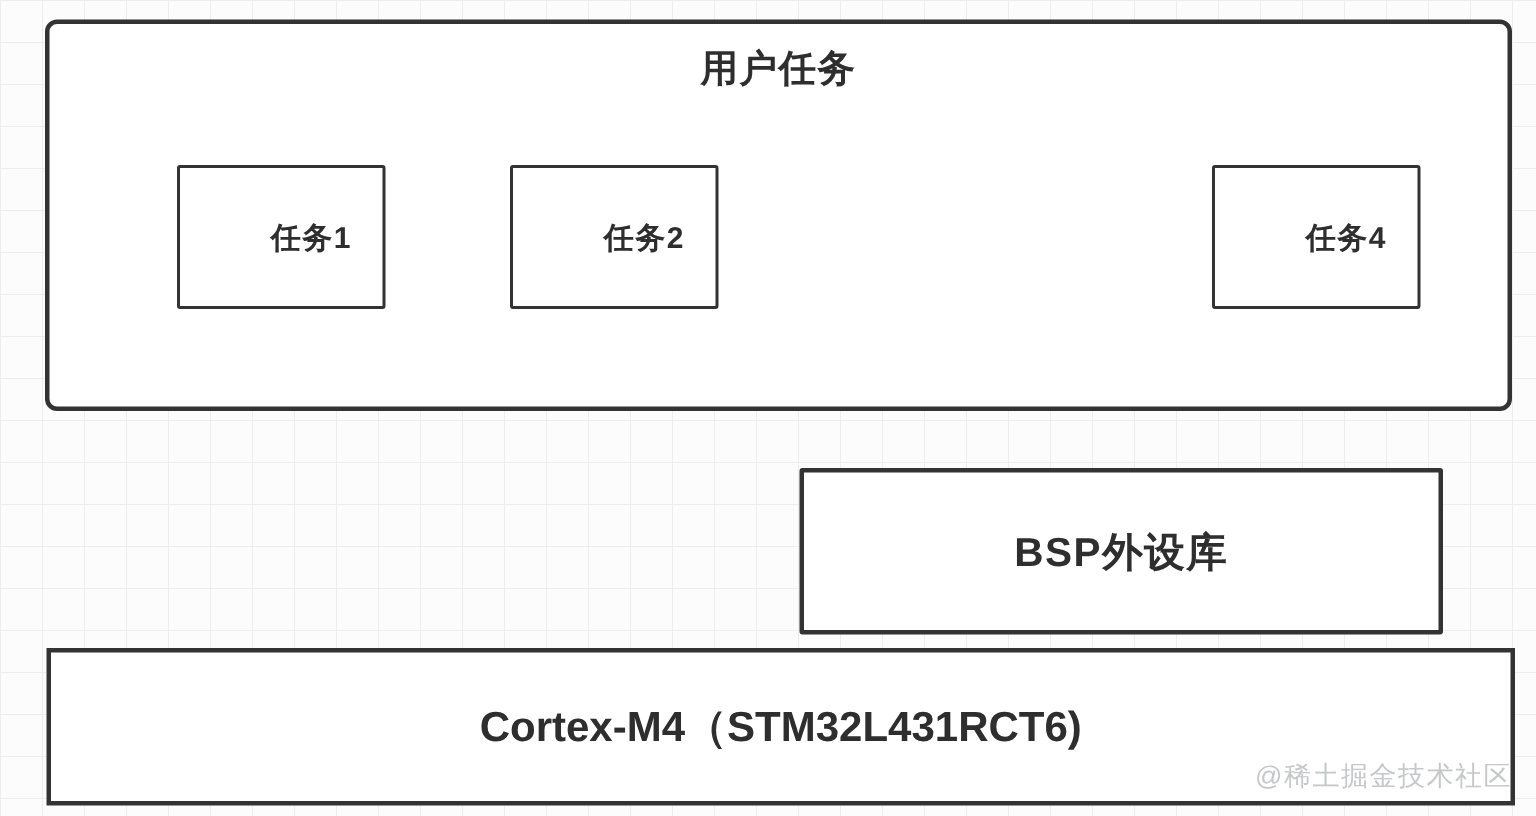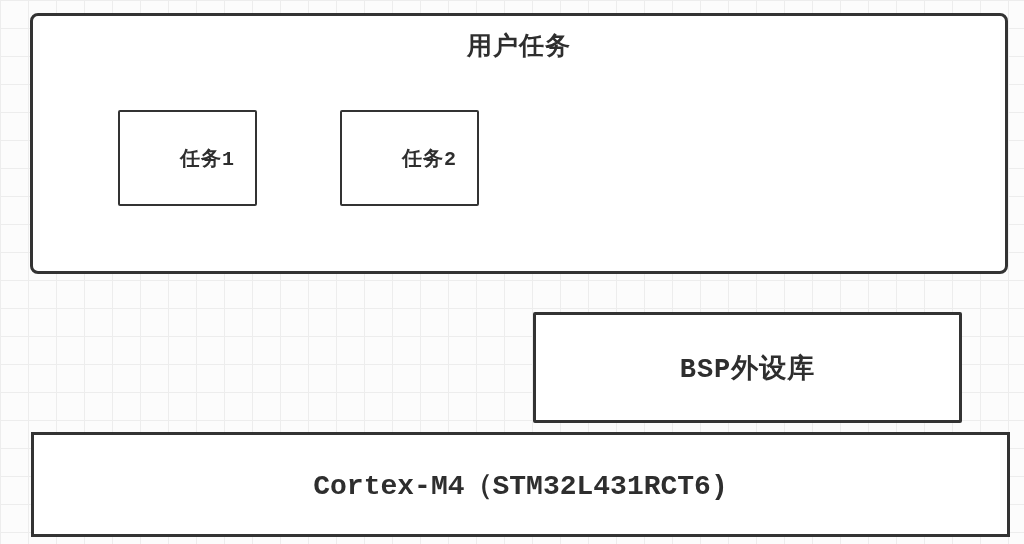--- a/index.html
+++ b/index.html
@@ -1,15 +1,15 @@
 <!DOCTYPE html>
 <html><head>
 <meta charset="utf-8">
 <style>
-  * { margin: 0; padding: 0; box-sizing: border-box; font-family: Liberation Mono, monospace; }
+  * { margin: 0; padding: 0; box-sizing: border-box; }
 
   body {
     font-family: "Liberation Sans", "DejaVu Sans", sans-serif;
     background: #fcfcfc;
   }
 
   .canvas {
     position: relative;
     width: 1024px;
     height: 544px;
@@ -118,25 +118,29 @@
 
     <div class="box centered task-box task-1">
       <span>任务1</span>
     </div>
 
     <div class="box centered task-box task-2">
       <span>任务2</span>
     </div>
 
 
+    <div class="box centered task-box task-4">
+      <span>任务4</span>
+    </div>
   </div>
 
 
   <div class="box centered bsp-box">
     <span>BSP外设库</span>
   </div>
 
   <div class="box centered hardware-box">
     <span>Cortex-M4（STM32L431RCT6)</span>
   </div>
 
+  <div class="watermark">@稀土掘金技术社区</div>
 
 </div>
 
 </body></html>

